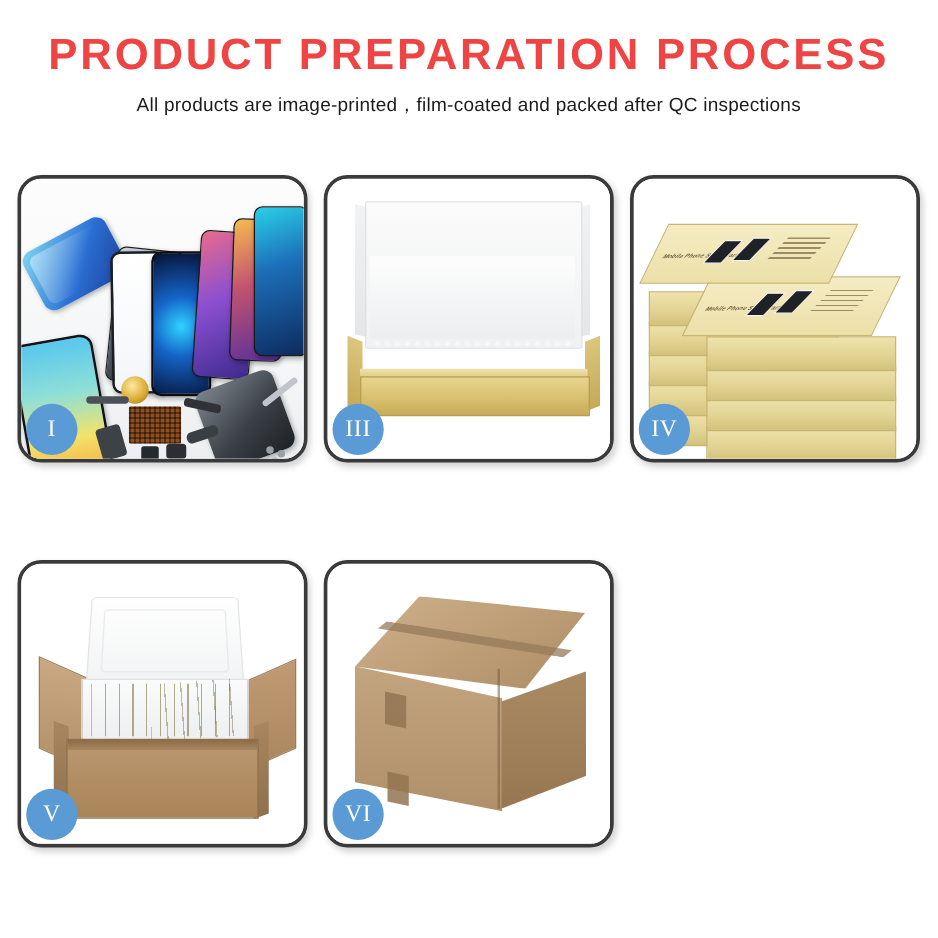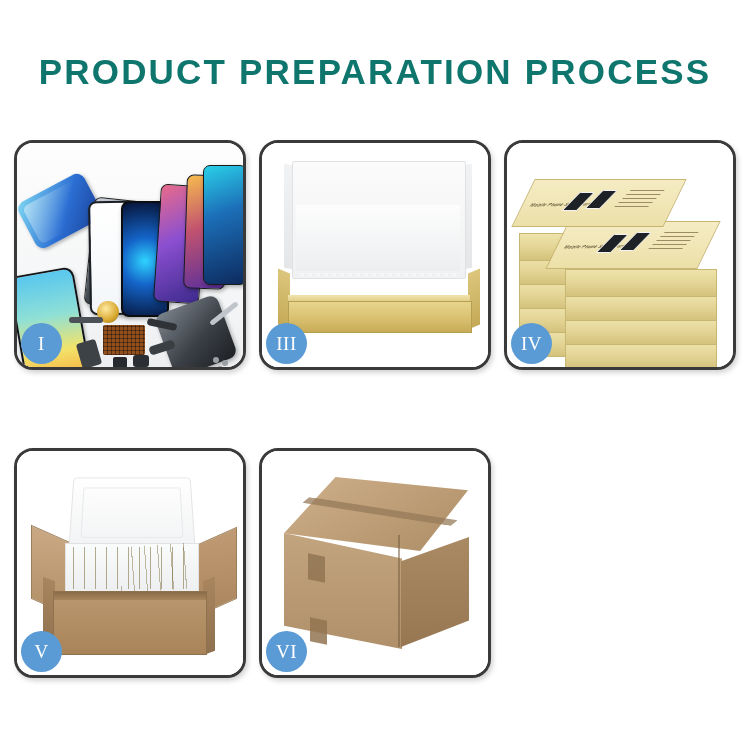--- a/index.html
+++ b/index.html
@@ -7,23 +7,23 @@
     width:750px;height:750px;
     background:#ffffff;
     font-family:"Liberation Sans","DejaVu Sans",sans-serif;
     overflow:hidden;
   }
   .page{position:relative;width:750px;height:750px;}
 
   
   .header{position:absolute;top:0;left:0;width:750px;text-align:center;}
   .title{
-    margin:0;padding-top:54px;
+    margin:0;padding-top:26px;
     font-size:35px;font-weight:700;letter-spacing:2.2px;
-    color:#0f766e;line-height:1.05;white-space:nowrap;
+    color:#ef4444;line-height:1.05;white-space:nowrap;
   }
   .subtitle{
     margin:0;padding-top:11px;
     font-size:15.2px;font-weight:400;letter-spacing:.2px;
     color:#1c1c1c;white-space:nowrap;
   }
 
   
   .grid{
     position:absolute;top:140px;left:14px;
@@ -224,20 +224,21 @@
   .c6-edge{position:absolute;left:136px;top:84px;width:2px;height:112px;
     background:rgba(120,95,66,.55);}
 </style>
 </head>
 <body>
 
 <div class="page">
 
   <div class="header">
     <h1 class="title">PRODUCT PREPARATION PROCESS</h1>
+    <p class="subtitle">All products are image-printed，film-coated and packed after QC inspections</p>
   </div>
 
   <div class="grid">
 
     <div class="panel">
       <div class="scene p1">
         <div class="ph ph-a"></div>
         <div class="ph ph-b"></div>
         <div class="ph ph-c"></div>
         <div class="ph ph-glass"></div>

